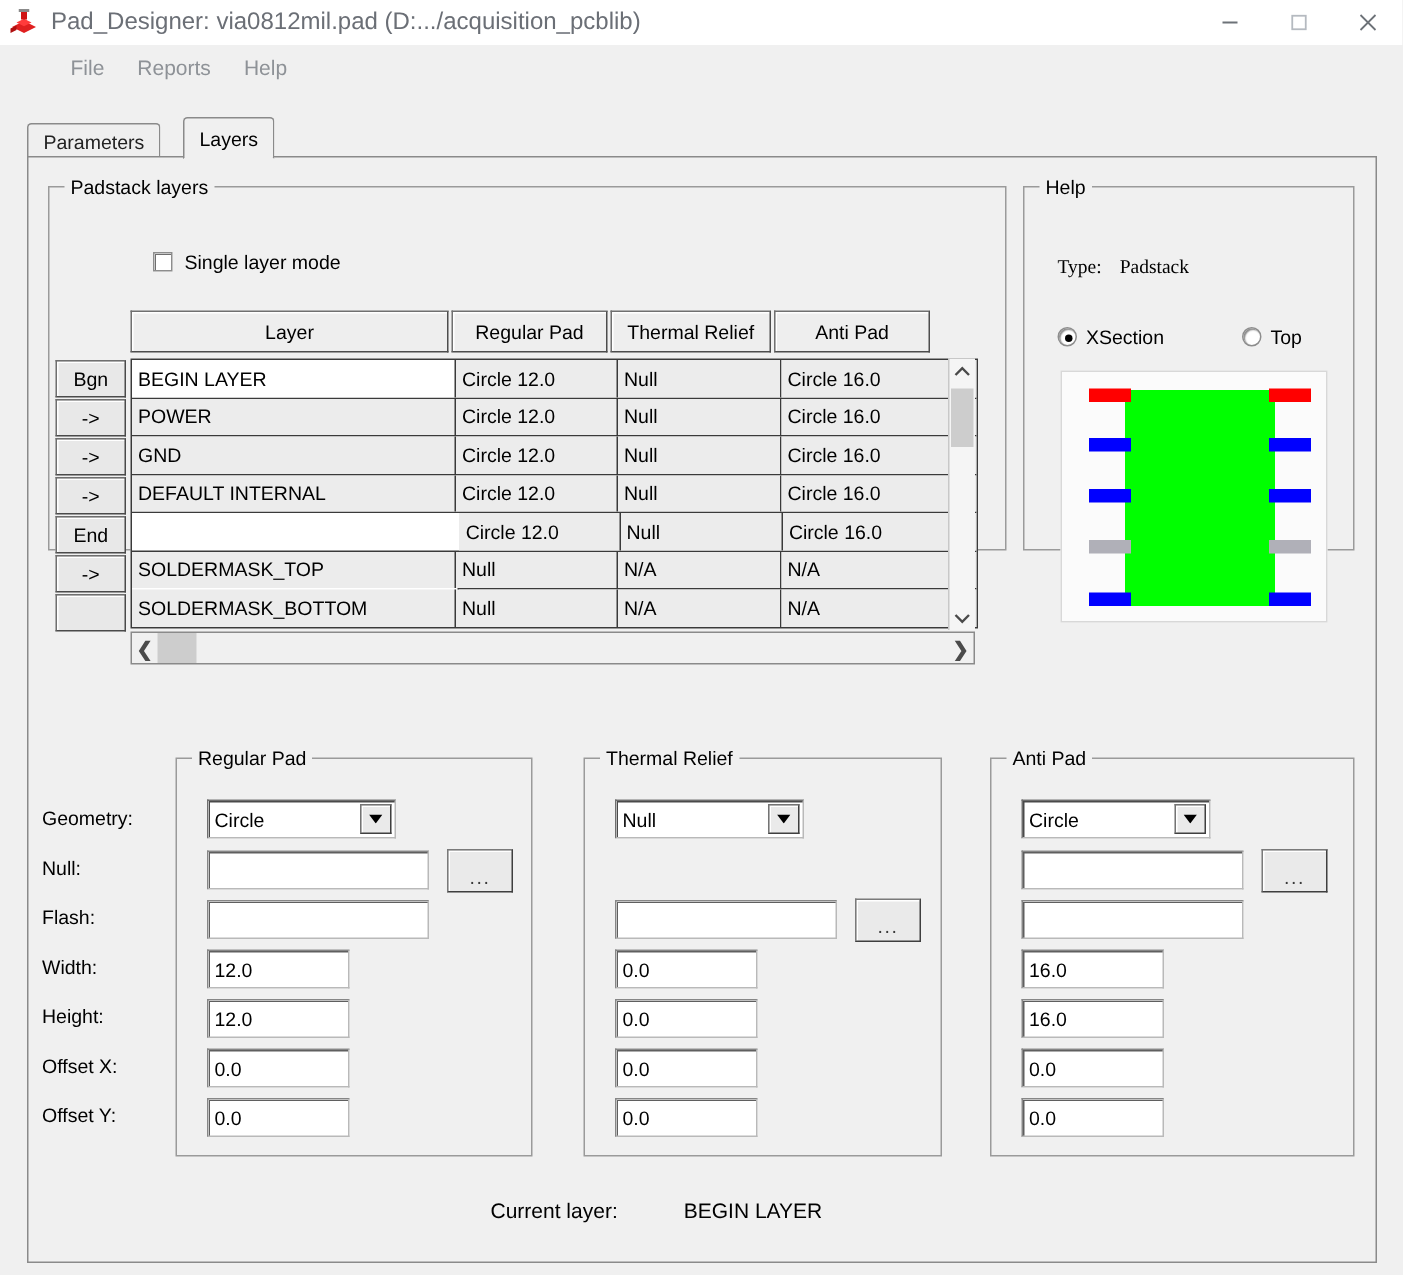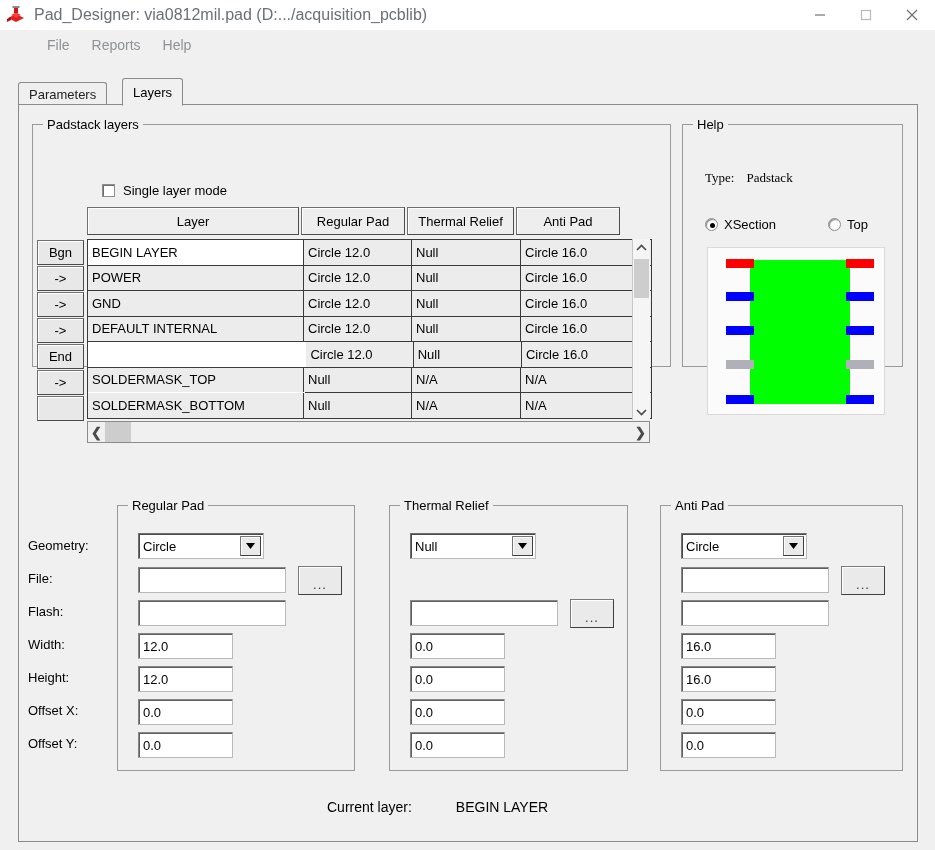--- a/index.html
+++ b/index.html
@@ -236,21 +236,21 @@
   <div class="tabstrip">
     <div class="tab inactive">Parameters</div>
     <div class="tab active">Layers</div>
   </div>
 
   <div class="tabpage">
 
     <div class="group" style="left:13px; top:19px; width:639px; height:243px;">
       <div class="legend">Padstack layers</div>
 
-      <div class="chk-row" style="left:69px; top:58px;justify-content:flex-end;">
+      <div class="chk-row" style="left:69px; top:42px;justify-content:flex-end;">
         <div class="chk-box"></div>
         <span>Single layer mode</span>
       </div>
 
       <div class="lt-wrap" style="left:4px; top:82px; width:630px; height:152px;">
 
         <div class="lt-rowbtns" style="top:33px;">
           <div class="rowbtn">Bgn</div>
           <div class="rowbtn">-&gt;</div>
           <div class="rowbtn">-&gt;</div>
@@ -368,21 +368,21 @@
         <div class="xs-bar" style="left:18px; top:112px;  width:28px; background:#b0b0b8;"></div>
         <div class="xs-bar" style="left:138px; top:112px; width:28px; background:#b0b0b8;"></div>
 
         <div class="xs-bar" style="left:18px; top:147px;  width:28px; background:#0000ff;"></div>
         <div class="xs-bar" style="left:138px; top:147px; width:28px; background:#0000ff;"></div>
       </div>
     </div>
 
     <div>
       <div class="fld-label" style="left:9px; top:433px;">Geometry:</div>
-      <div class="fld-label" style="left:9px; top:466px;">File:</div>
+      <div class="fld-label" style="left:9px; top:466px;">Null:</div>
       <div class="fld-label" style="left:9px; top:499px;">Flash:</div>
       <div class="fld-label" style="left:9px; top:532px;">Width:</div>
       <div class="fld-label" style="left:9px; top:565px;">Height:</div>
       <div class="fld-label" style="left:9px; top:598px;">Offset X:</div>
       <div class="fld-label" style="left:9px; top:631px;">Offset Y:</div>
     </div>
 
     <div class="group" style="left:98px; top:400px; width:238px; height:266px;">
       <div class="legend">Regular Pad</div>
 

